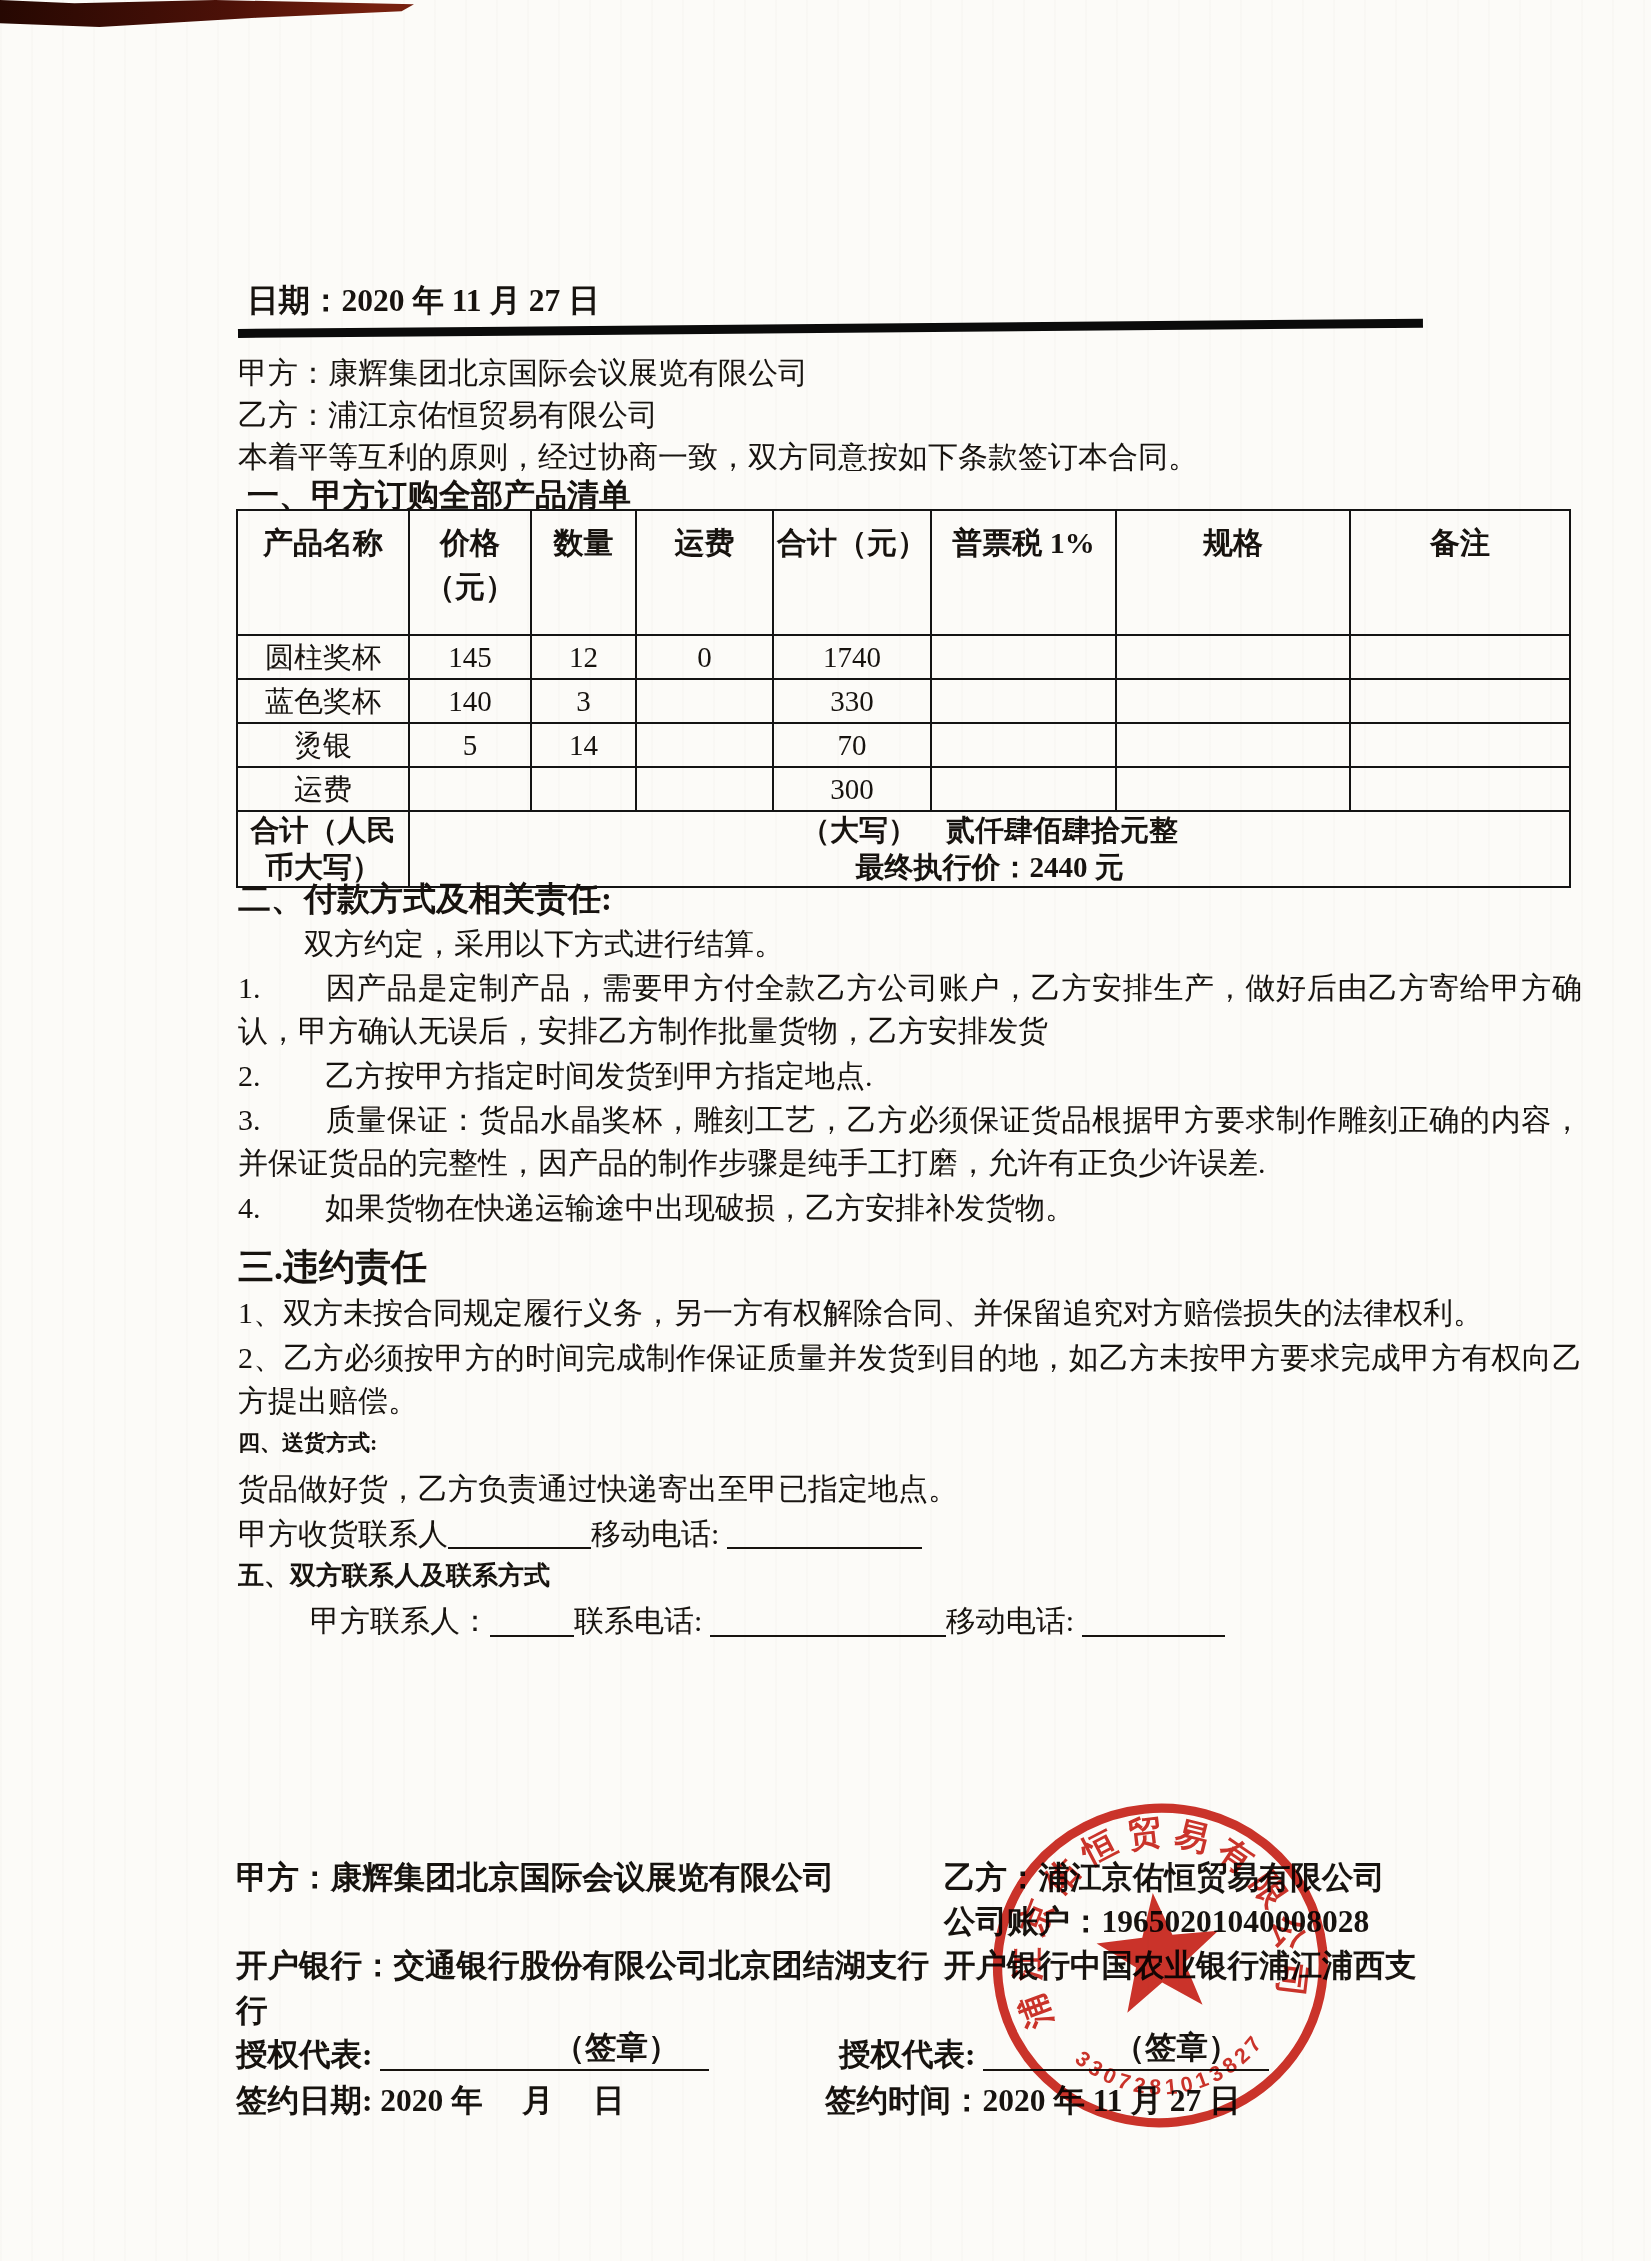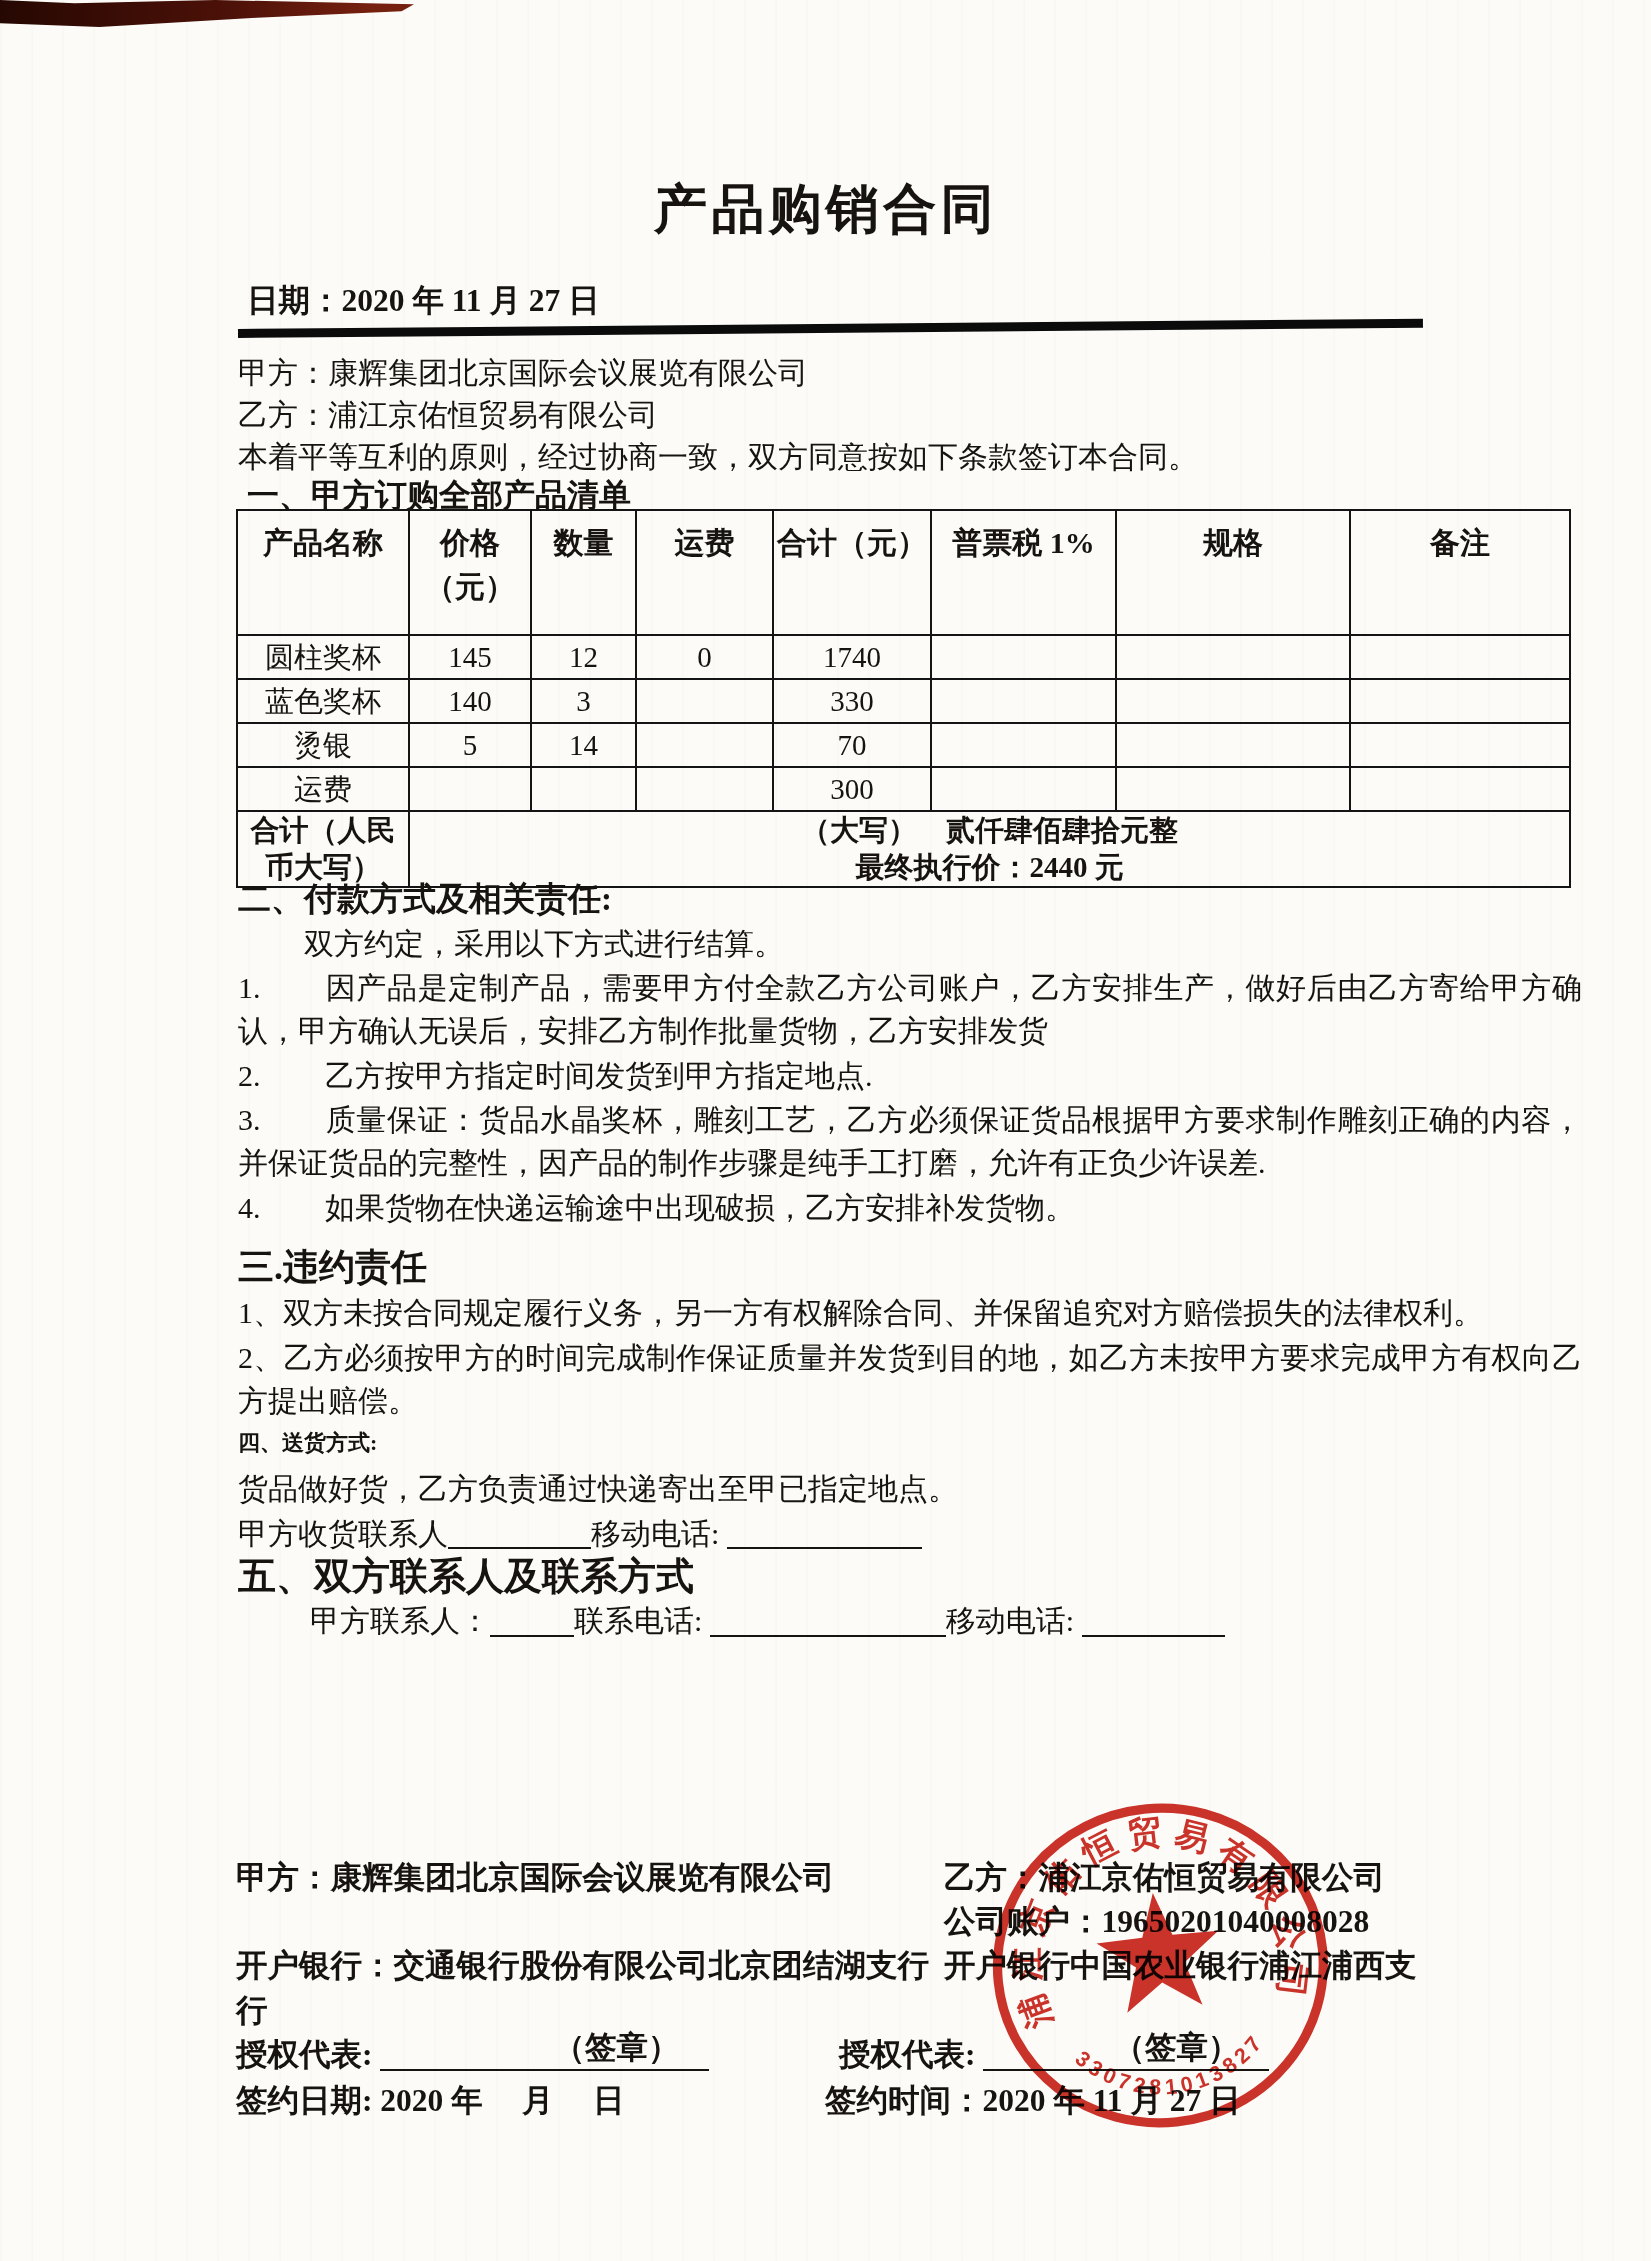--- a/index.html
+++ b/index.html
@@ -81,21 +81,20 @@
   .seal-cjk{font-family:"Liberation Serif","DejaVu Serif",serif; font-weight:bold;}
   .seal-num-t{font-family:"Liberation Sans","DejaVu Sans",sans-serif; font-weight:bold;}
 </style>
 </head>
 <body>
 
 <div class="page">
 
   <div class="scan-mark"></div>
 
-  <div class="title">产品购销合同</div>
 
   <div class="date-line">日期：2020 年 11 月 27 日</div>
 
   <div class="divider"></div>
 
   <div class="intro">
     <div>甲方：康辉集团北京国际会议展览有限公司</div>
     <div>乙方：浦江京佑恒贸易有限公司</div>
     <div>本着平等互利的原则，经过协商一致，双方同意按如下条款签订本合同。</div>
   </div>
@@ -195,21 +194,21 @@
 
   <div class="section" style="top:1420px">
     <div class="sec-heading" style="font-size:22px">四、送货方式:</div>
     <p class="plain">货品做好货，乙方负责通过快递寄出至甲已指定地点。</p>
     <div>
       <span>甲方收货联系人</span><span class="blank w200"></span><span>移动电话:</span> <span class="blank w272"></span>
     </div>
   </div>
 
   <div class="section" style="top:1553px">
-    <div class="sec-heading" style="font-size:38px">五、双方联系人及联系方式</div>
+    <div class="sec-heading" style="font-size:26px">五、双方联系人及联系方式</div>
     <div style="padding-left:72px">
       <span>甲方联系人：</span><span class="blank w118"></span><span>联系电话:</span> <span class="blank w330"></span><span>移动电话:</span> <span class="blank w200"></span>
     </div>
   </div>
 
 
   <div class="sig-row" style="top:1858px">
     <span>甲方：康辉集团北京国际会议展览有限公司</span>
     <span class="sig-right">乙方：浦江京佑恒贸易有限公司</span>
   </div>

